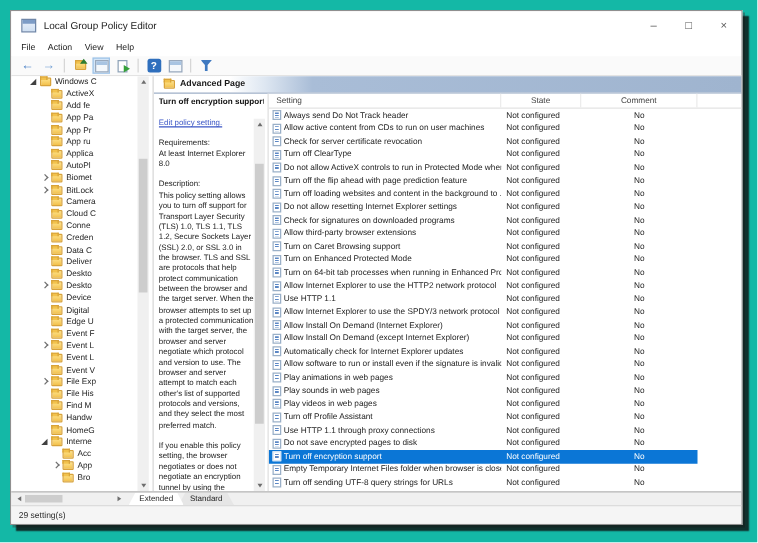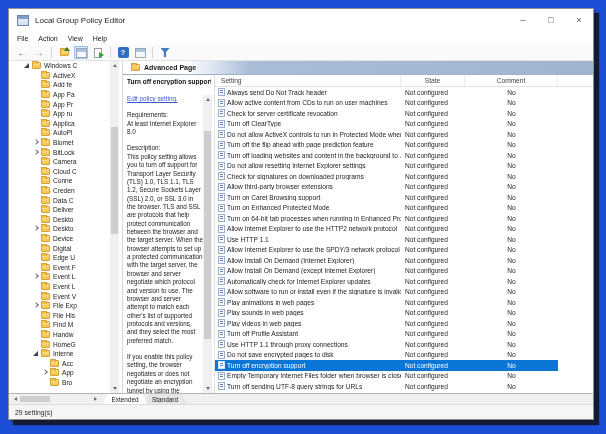--- a/index.html
+++ b/index.html
@@ -1,17 +1,17 @@
 <!DOCTYPE html>
 <html><head>
 <meta charset="utf-8">
 <style>
   * { margin:0; padding:0; box-sizing:border-box; }
   html,body { width:606px; height:434px; background:#ffffff; font-family:"Liberation Sans", sans-serif; overflow:hidden; }
-  .canvas { position:relative; width:606px; height:434px; background:#1d4ed8; }
+  .canvas { position:relative; width:606px; height:434px; background:#14b8a6; }
   .window { position:absolute; left:8px; top:8px; width:586px; height:412px; background:#fff;
             border:1px solid #8f8f8f; box-shadow:5px 5px 1px rgba(15,15,15,0.8), 2px 2px 0 rgba(60,60,60,0.45);
             display:flex; flex-direction:column; }
   
   .titlebar { height:22px; display:flex; align-items:center; background:#fff; flex:0 0 auto; }
   .app-icon { width:12px; height:11px; margin:0 6px 0 8px; border:1px solid #6f86a8; background:linear-gradient(#eaf1fa,#cfdff2); position:relative; }
   .app-icon::before { content:""; position:absolute; left:0; right:0; top:0; height:3px; background:#7d9cc6; }
   .win-title { font-size:8px; color:#1c1c1c; flex:1 1 auto; white-space:nowrap; overflow:hidden; }
   .controls { display:flex; height:100%; }
   .ctrl { width:28px; height:100%; display:flex; align-items:center; justify-content:center; font-size:9px; color:#555; cursor:default; }

